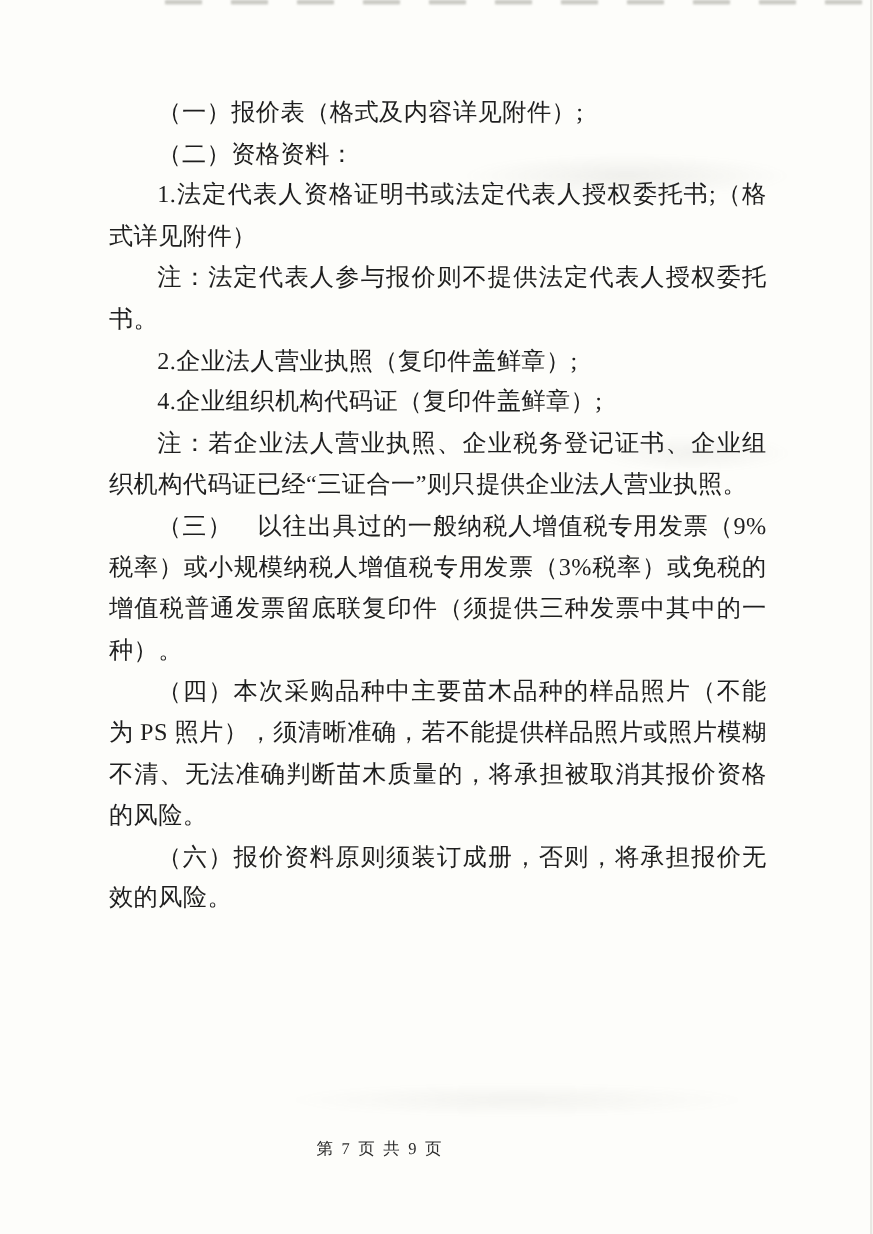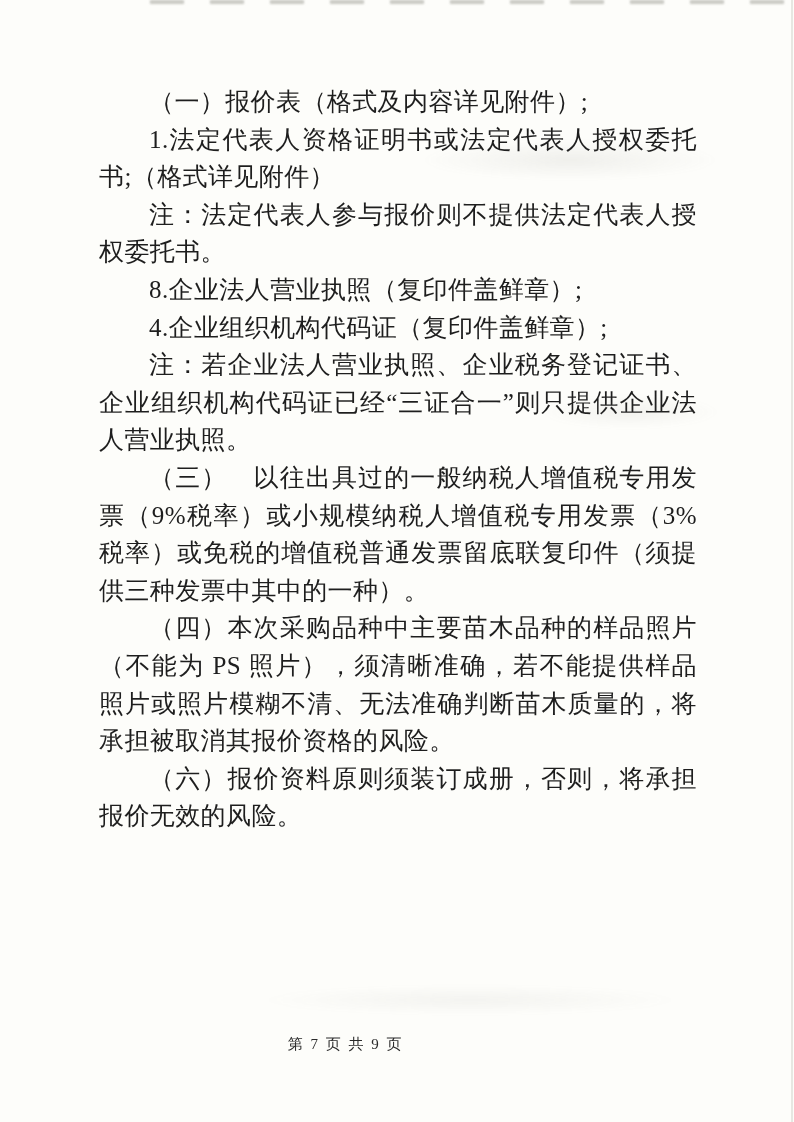--- a/index.html
+++ b/index.html
@@ -8,21 +8,21 @@
     background: #fdfdfa;
     position: relative;
     overflow: hidden;
     font-family: "Liberation Serif", "DejaVu Serif", serif;
     color: #1e1e1e;
   }
   .page { position: absolute; left: 0; top: 0; width: 794px; height: 1122px; }
   .content { position: absolute; left: 99px; top: 83px; width: 598px; }
   .para {
     margin: 0;
-    font-size: 25px;
+    font-size: 22px;
     line-height: 37.6px;
     text-align: justify;
     text-justify: inter-character;
     text-indent: 2em;
     letter-spacing: 0.4px;
   }
   .bold { font-weight: normal; }
   .footer {
     position: absolute;
     top: 1035px; left: 0; width: 691px;
@@ -59,23 +59,24 @@
     filter: blur(2px);
   }
 </style>
 </head>
 <body>
 
 <div class="page">
 
   <div class="content">
     <p class="para">（一）报价表（格式及内容详见附件）;</p>
+    <p class="para">（二）资格资料：</p>
     <p class="para">1.法定代表人资格证明书或法定代表人授权委托书;（格式详见附件）</p>
     <p class="para">注：法定代表人参与报价则不提供法定代表人授权委托书。</p>
-    <p class="para">8.企业法人营业执照（复印件盖鲜章）;</p>
+    <p class="para">2.企业法人营业执照（复印件盖鲜章）;</p>
     <p class="para">4.企业组织机构代码证（复印件盖鲜章）;</p>
     <p class="para">注：若企业法人营业执照、企业税务登记证书、企业组织机构代码证已经“三证合一”则只提供企业法人营业执照。</p>
     <p class="para">（三）　以往出具过的一般纳税人增值税专用发票（9%税率）或小规模纳税人增值税专用发票（3%税率）或免税的增值税普通发票留底联复印件（须提供三种发票中其中的一种）。</p>
     <p class="para"><span>（四）本次采购品种中</span><span class="bold">主要苗木品种</span><span>的样品照片（不能为 PS 照片），须清晰准确，若不能提供样品照片或照片模糊不清、无法准确判断苗木质量的，将承担被取消其报价资格的风险。</span></p>
     <p class="para">（六）报价资料原则须装订成册，否则，将承担报价无效的风险。</p>
   </div>
 
   <div class="footer">第 7 页 共 9 页</div>
 
   <div class="artifact edge-top"></div>

